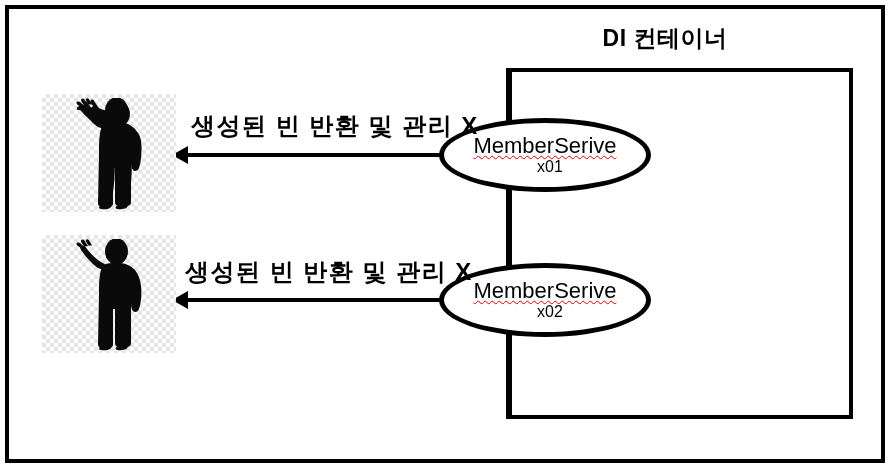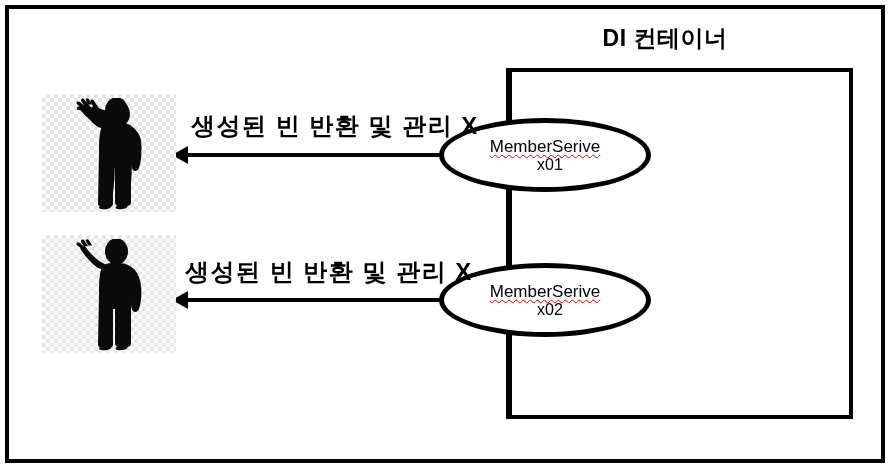--- a/index.html
+++ b/index.html
@@ -79,21 +79,21 @@
     display: flex;
     flex-direction: column;
     align-items: center;
     justify-content: center;
     line-height: 1.12;
   }
   #bean-ellipse-1 { left: 439px; top: 118px; }
   #bean-ellipse-2 { left: 439px; top: 263px; }
 
   .bean-name {
-    font-size: 17px;
+    font-size: 22px;
     color: #000000;
     text-decoration: underline;
     text-decoration-color: #e00000;
     text-decoration-style: wavy;
     text-decoration-thickness: 1px;
     text-underline-offset: 2px;
     white-space: nowrap;
   }
   .bean-index {
     font-size: 16px;

